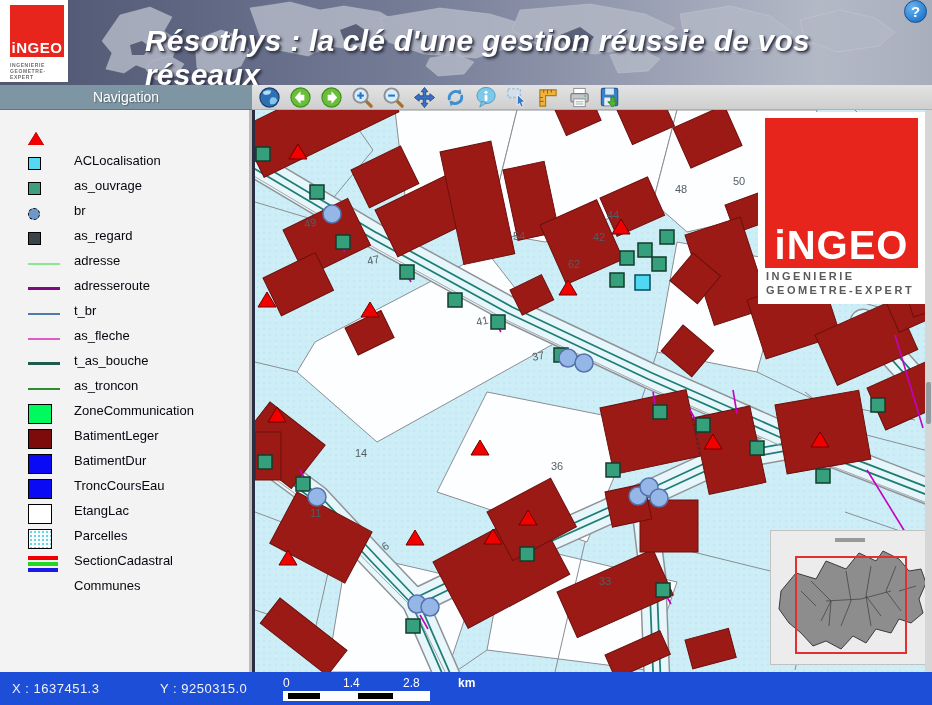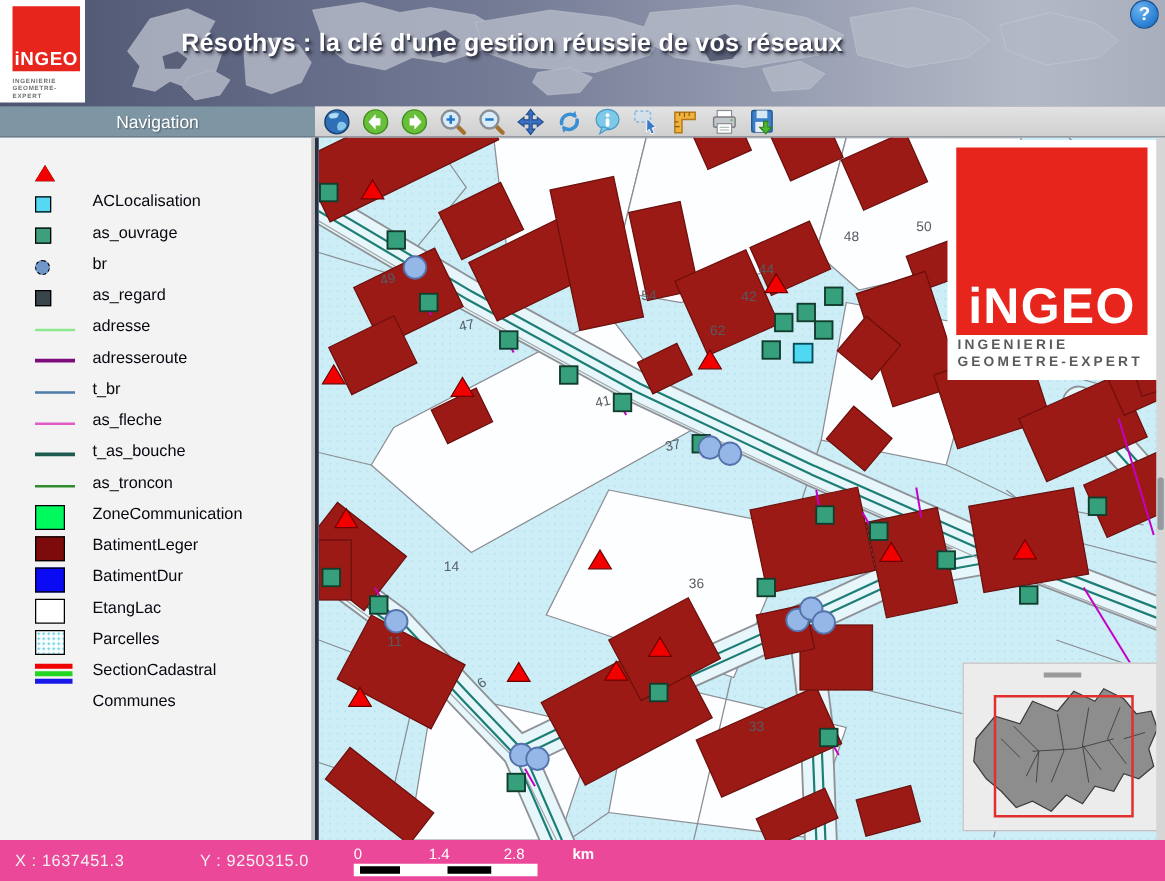--- a/index.html
+++ b/index.html
@@ -12,22 +12,22 @@
     background:linear-gradient(90deg,#4e5570 0%,#5d6480 18%,#767d97 45%,#9ba1b4 70%,#b4b9c6 88%,#a9aebd 100%);
     overflow:hidden; }
   .header svg.worldmap { position:absolute; left:0; top:0; }
   .logo-panel { position:absolute; left:0; top:0; width:68px; height:82px; background:#ffffff; z-index:3; }
   .logo-red { position:absolute; left:10px; top:5px; width:54px; height:52px; background:#e8251c;
     display:flex; align-items:flex-end; justify-content:center; }
   .logo-red .logo-word { color:#fff; font-weight:bold; font-size:15px; letter-spacing:0.5px; line-height:1.0; padding-bottom:2px; }
   .logo-caption { position:absolute; left:10px; top:62px; width:58px; color:#6e6e6e;
     font-size:5px; font-weight:bold; letter-spacing:0.6px; line-height:6px; }
   .header-title { position:absolute; left:145px; top:24px; z-index:2; color:#ffffff;
-    font-size:20px; font-weight:bold; letter-spacing:0.2px;
-    text-shadow:1px 1px 0 #3c3f52, 2px 2px 3px rgba(20,22,35,0.8); }
+    font-size:30px; font-weight:bold; letter-spacing:0.2px;
+    text-shadow:1px 1px 0 #3c3f52, 2px 2px 3px rgba(20,22,35,0.8);font-style:italic; }
 
   
   .nav-header { position:absolute; left:0; top:85px; width:252px; height:25px;
     background:linear-gradient(180deg,#8aa0ad 0%,#7e95a3 60%,#72previous 100%);
     background:#7e95a3; border-bottom:1px solid #5f7482;
     display:flex; align-items:center; justify-content:center; }
   .nav-header span { color:#fff; font-size:14px; font-weight:normal;
     text-shadow:1px 1px 1px #54656f; }
   .toolbar { position:absolute; left:252px; top:85px; width:680px; height:25px;
     background:linear-gradient(180deg,#e3e3e3,#cfcfcf); border-bottom:1px solid #b0b0b0;
@@ -67,21 +67,21 @@
   .map-logo .logo-word { color:#fff; font-weight:bold; font-size:40px; letter-spacing:1px; line-height:0.95; padding-bottom:4px; }
   .map-logo .cap { position:absolute; left:8px; width:158px; color:#5a5a5a;
     font-size:11px; font-weight:bold; letter-spacing:2.5px; }
   .map-logo .cap1 { top:158px; } .map-logo .cap2 { top:172px; }
   .overview { position:absolute; left:515px; top:420px; width:160px; height:135px;
     background:#ececec; border:1px solid #c2c2c2; z-index:5; cursor:pointer; }
   .map-vscroll { position:absolute; right:0; top:0; width:7px; height:562px; background:#d6d6d6; z-index:6; }
   .map-vscroll .thumb { position:absolute; left:1px; top:272px; width:5px; height:42px; background:#939aa0; border-radius:2px; }
 
   
-  .status-bar { position:absolute; left:0; top:672px; width:932px; height:33px; background:#ec4899; }
+  .status-bar { position:absolute; left:0; top:672px; width:932px; height:33px; background:#1d4ed8; }
   .coord { position:absolute; top:9px; color:#f2f2f2; font-size:13px; letter-spacing:0.5px; }
   .coord.x { left:12px; } .coord.y { left:160px; }
   .scalebar { position:absolute; left:283px; top:2px; width:210px; height:30px; color:#fff; }
   .scalebar .lab { position:absolute; top:2px; font-size:12px; color:#fff; }
   .scalebar .lab.t0 { left:0px; } .scalebar .lab.t1 { left:60px; } .scalebar .lab.t2 { left:120px; }
   .scalebar .lab.unit { left:175px; font-weight:bold; }
   .scalebar .bar { position:absolute; left:0; top:17px; width:147px; height:10px; background:#ffffff; }
   .scalebar .seg { position:absolute; top:2px; height:6px; background:#000; }
   .scalebar .seg.s1 { left:5px; width:32px; } .scalebar .seg.s2 { left:75px; width:35px; }
 </style>
@@ -295,20 +295,26 @@
         <span class="legend-swatch">
           <span class="sw-fill" style="background: rgb(0, 249, 93);"></span>
         </span>
         <span class="legend-label">BatimentLeger</span>
       </div>
       <div class="legend-row">
         <span class="legend-swatch">
           <span class="sw-fill" style="background: rgb(125, 11, 11);"></span>
         </span>
         <span class="legend-label">BatimentDur</span>
+      </div>
+      <div class="legend-row">
+        <span class="legend-swatch">
+          <span class="sw-fill" style="background: rgb(10, 10, 245);"></span>
+        </span>
+        <span class="legend-label">TroncCoursEau</span>
       </div>
       <div class="legend-row">
         <span class="legend-swatch">
           <span class="sw-fill" style="background: rgb(10, 10, 245);"></span>
         </span>
         <span class="legend-label">EtangLac</span>
       </div>
       <div class="legend-row">
         <span class="legend-swatch">
           <span class="sw-fill" style="background: rgb(255, 255, 255);"></span>

